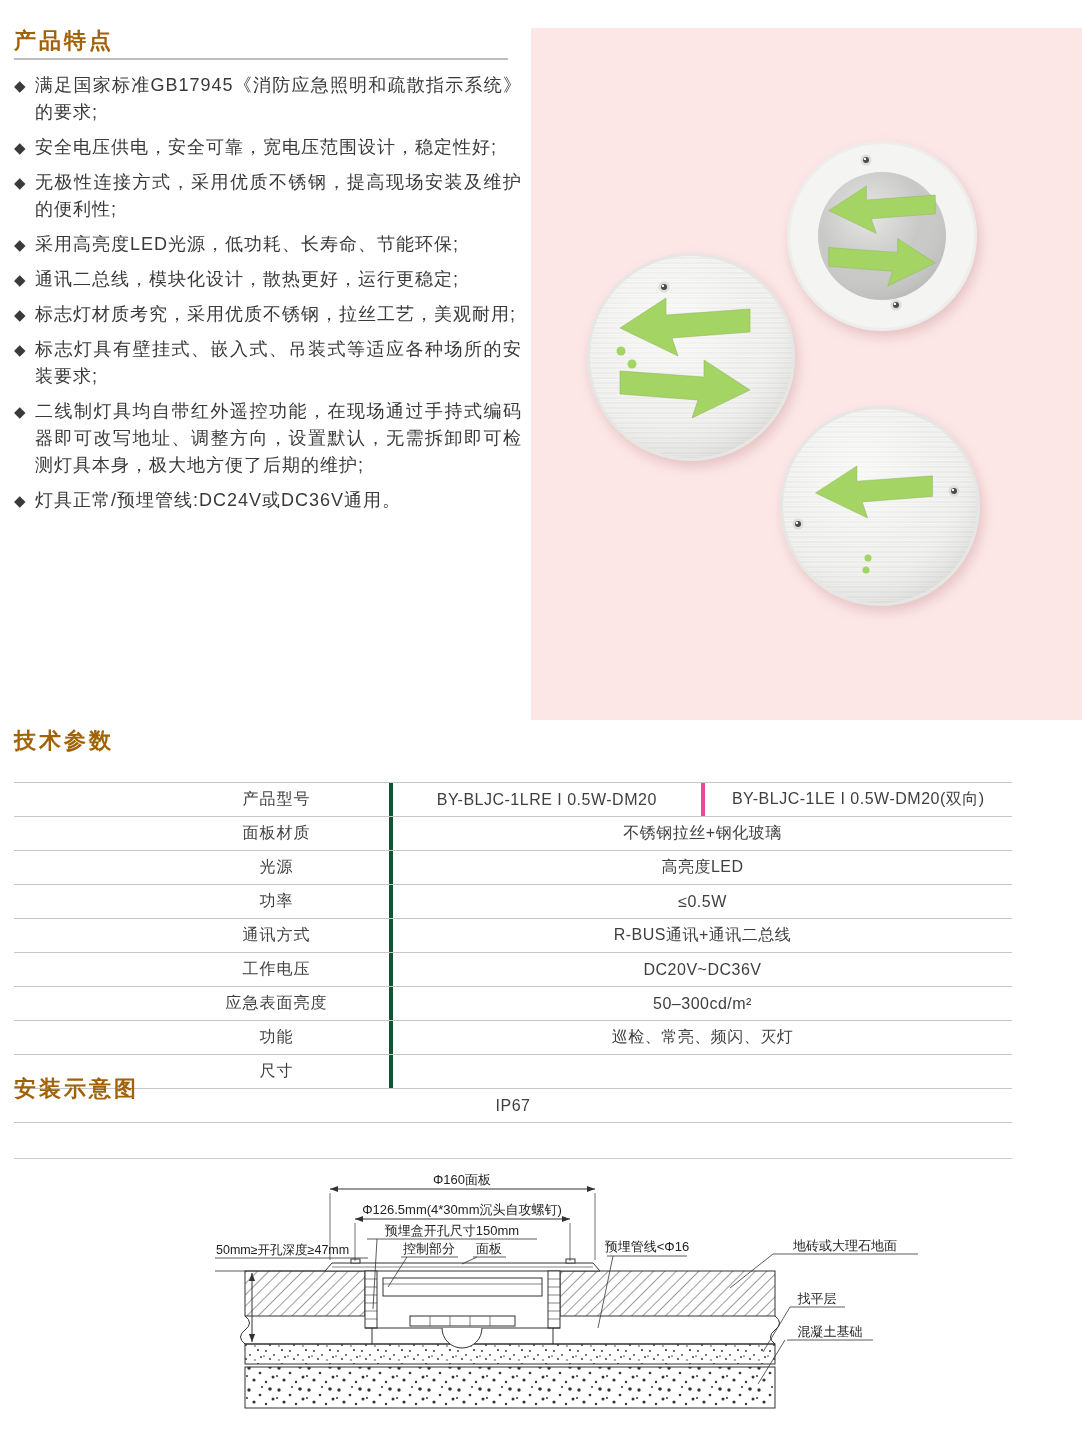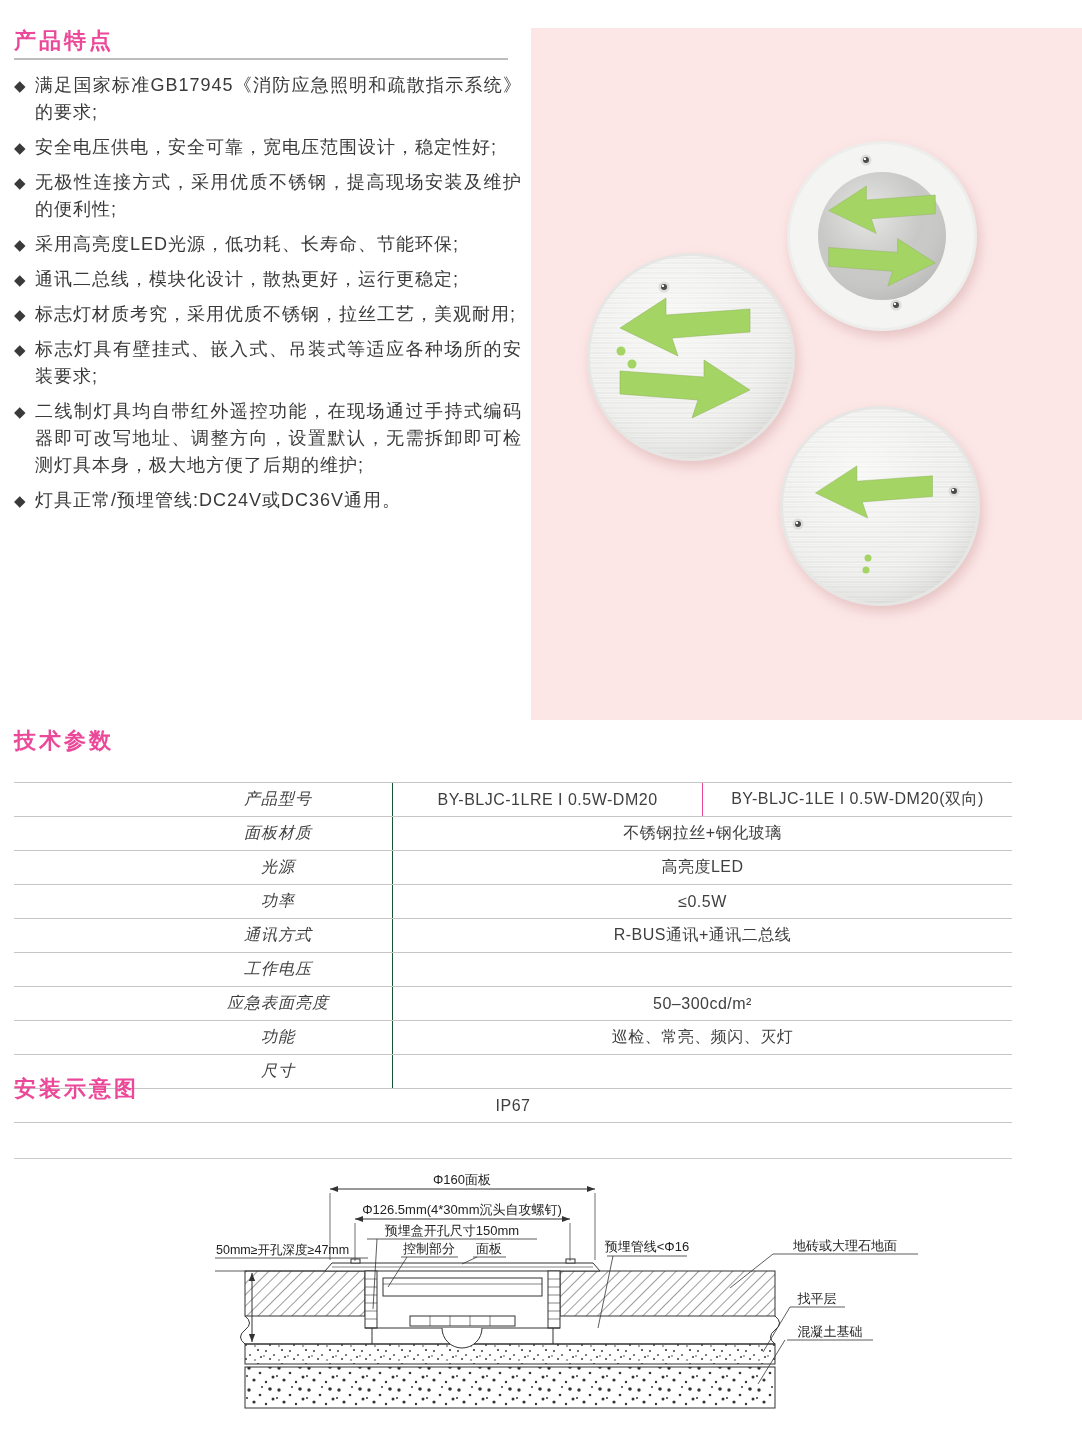--- a/index.html
+++ b/index.html
@@ -1,39 +1,39 @@
 <!DOCTYPE html>
 <html><head>
 <meta charset="utf-8">
 <style>
   html,body{margin:0;padding:0;background:#fff;}
   #page{position:relative;width:1082px;height:1431px;background:#fff;overflow:hidden;
         font-family:"Liberation Sans","DejaVu Sans",sans-serif;color:#3a3a3a;}
   .abs{position:absolute;}
-  .heading{font-size:22px;font-weight:bold;color:#ec4899;letter-spacing:3px;}
+  .heading{font-size:22px;font-weight:bold;color:#a16207;letter-spacing:3px;}
   .rule{background:#bdbdbd;height:2px;}
   .rule-thin{background:#cccccc;height:1px;}
 
   
   #features-list{left:14px;top:72px;width:508px;}
   .feat-item{display:flex;margin-bottom:8px;font-size:18px;line-height:27px;
              letter-spacing:1px;color:#3a3a3a;}
   .feat-marker{flex:0 0 21px;font-size:15px;line-height:27px;}
   .feat-text{flex:1;text-align:justify;}
 
   
   #product-panel{left:531px;top:28px;width:551px;height:692px;background:#fce6e6;}
 
   
   #spec-table{left:14px;top:782px;width:998px;border-top:1px solid #c6c6c6;font-size:16px;color:#3f3f3f;}
   .t-row{display:flex;height:33px;border-bottom:1px solid #c6c6c6;align-items:stretch;}
-  .t-label{flex:0 0 379px;border-right:1px solid #14532d;display:flex;align-items:center;
-           justify-content:center;padding-left:150px;box-sizing:border-box;letter-spacing:1px;font-style:italic;}
+  .t-label{flex:0 0 379px;border-right:4px solid #14532d;display:flex;align-items:center;
+           justify-content:center;padding-left:150px;box-sizing:border-box;letter-spacing:1px;}
   .t-val{flex:1;display:flex;align-items:center;justify-content:center;letter-spacing:0.5px;}
-  .t-val.split{border-right:1px solid #ec4899;}
+  .t-val.split{border-right:4px solid #ec4899;}
 
   svg text{font-family:"Liberation Sans","DejaVu Sans",sans-serif;}
 </style>
 </head>
 <body>
 
 <div id="page">
 
   <div class="abs heading" style="left:14px;top:26px;">产品特点</div>
   <div class="abs rule" style="left:14px;top:58px;width:494px;"></div>
@@ -161,20 +161,21 @@
     <div class="t-row">
       <div class="t-label">功率</div>
       <div class="t-val">≤0.5W</div>
     </div>
     <div class="t-row">
       <div class="t-label">通讯方式</div>
       <div class="t-val">R-BUS通讯+通讯二总线</div>
     </div>
     <div class="t-row">
       <div class="t-label">工作电压</div>
+      <div class="t-val">DC20V~DC36V</div>
     </div>
     <div class="t-row">
       <div class="t-label">应急表面亮度</div>
       <div class="t-val">50–300cd/m²</div>
     </div>
     <div class="t-row">
       <div class="t-label">功能</div>
       <div class="t-val">巡检、常亮、频闪、灭灯</div>
     </div>
     <div class="t-row">

